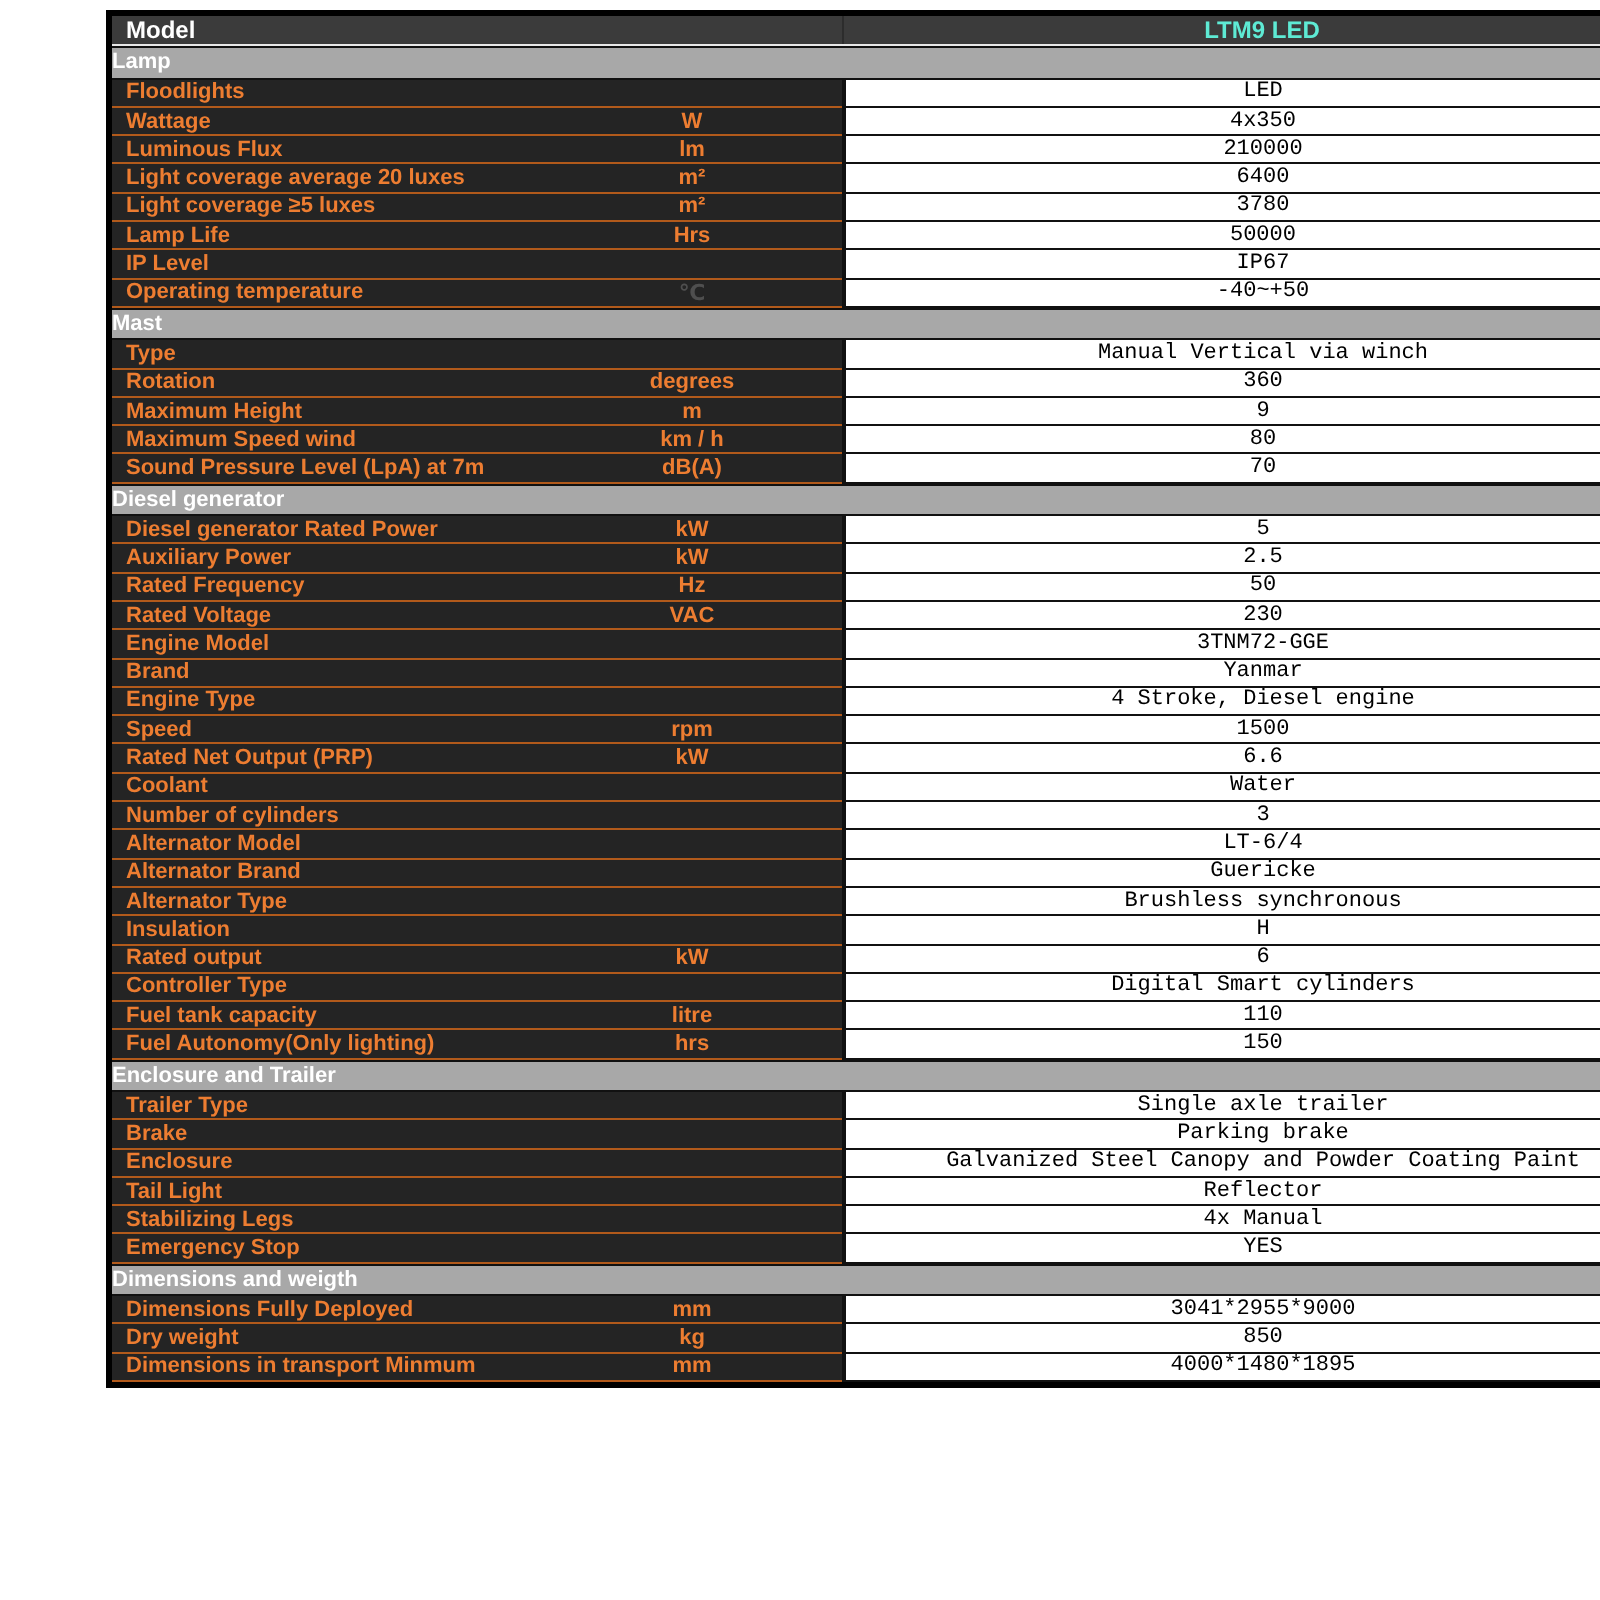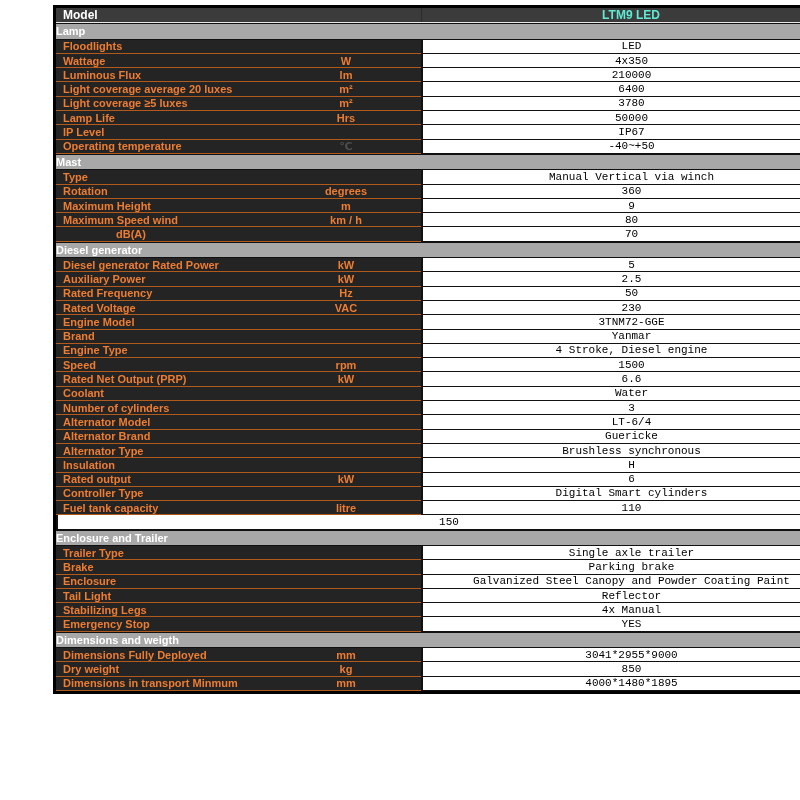--- a/index.html
+++ b/index.html
@@ -142,20 +142,21 @@
         </div>
         <div class="spec-value">9</div>
       </div><div class="row data-row">
         <div class="dark-cells">
           <span class="spec-label">Maximum Speed wind</span>
           <span class="spec-unit">km / h</span>
         </div>
         <div class="spec-value">80</div>
       </div><div class="row data-row">
         <div class="dark-cells">
+          <span class="spec-label">Sound Pressure Level (LpA) at 7m</span>
           <span class="spec-unit">dB(A)</span>
         </div>
         <div class="spec-value">70</div>
       </div><div class="row section-row">
         <span>Diesel generator</span>
       </div><div class="row data-row">
         <div class="dark-cells">
           <span class="spec-label">Diesel generator Rated Power</span>
           <span class="spec-unit">kW</span>
         </div>
@@ -256,20 +257,24 @@
           <span class="spec-unit"></span>
         </div>
         <div class="spec-value">Digital Smart cylinders</div>
       </div><div class="row data-row">
         <div class="dark-cells">
           <span class="spec-label">Fuel tank capacity</span>
           <span class="spec-unit">litre</span>
         </div>
         <div class="spec-value">110</div>
       </div><div class="row data-row">
+        <div class="dark-cells">
+          <span class="spec-label">Fuel Autonomy(Only lighting)</span>
+          <span class="spec-unit">hrs</span>
+        </div>
         <div class="spec-value">150</div>
       </div><div class="row section-row">
         <span>Enclosure and Trailer</span>
       </div><div class="row data-row">
         <div class="dark-cells">
           <span class="spec-label">Trailer Type</span>
           <span class="spec-unit"></span>
         </div>
         <div class="spec-value">Single axle trailer</div>
       </div><div class="row data-row">

